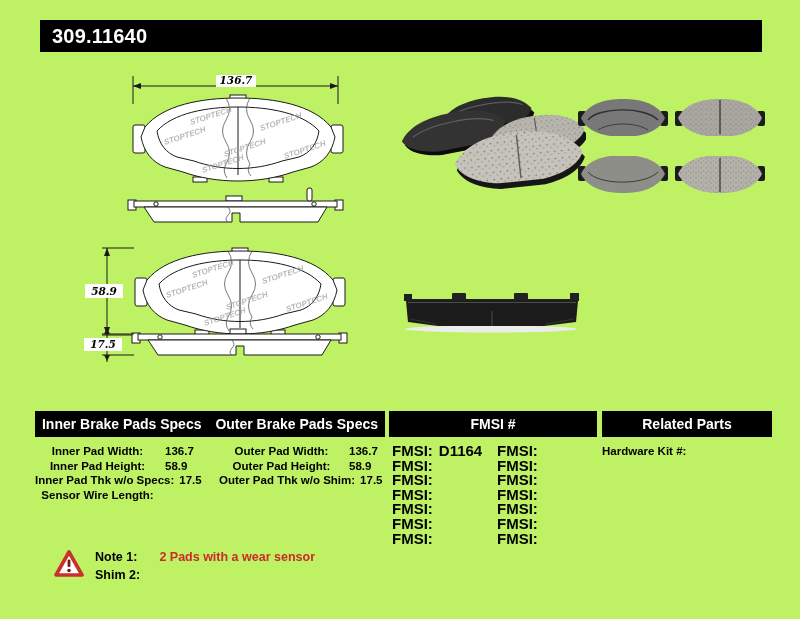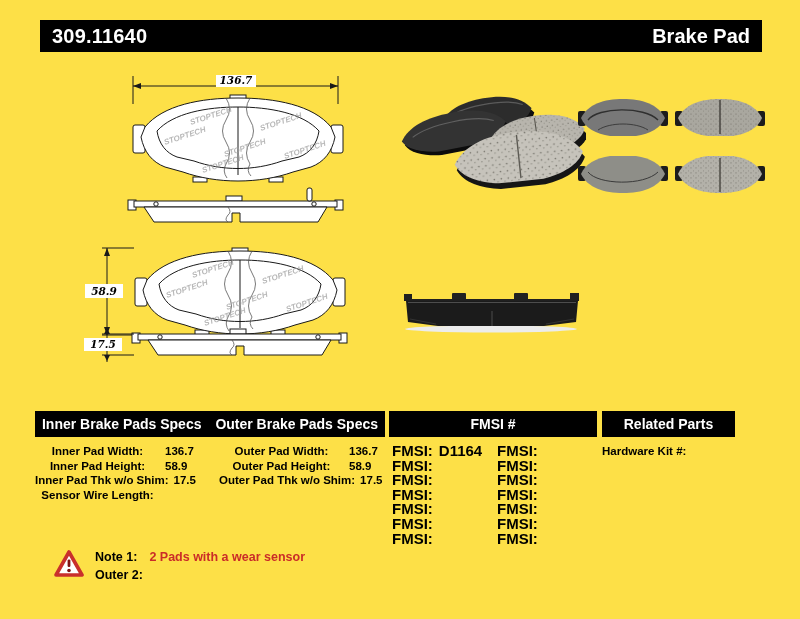--- a/index.html
+++ b/index.html
@@ -1,62 +1,61 @@
 <!DOCTYPE html>
 <html><head>
 <meta charset="utf-8">
 <style>
   html,body{margin:0;padding:0;background:#fff;}
-  .canvas{position:relative;width:800px;height:619px;background:#fde047;overflow:hidden;
+  .canvas{position:relative;width:800px;height:619px;background:#bef264;overflow:hidden;
           font-family:"Liberation Sans",sans-serif;color:#000;}
   
   .hdr{position:absolute;left:40px;top:20px;width:722px;height:32px;background:#000;color:#fff;
        display:flex;align-items:center;justify-content:space-between;padding:0 12px;box-sizing:border-box;}
   .hdr .pn{font-size:20px;font-weight:bold;letter-spacing:.2px;}
   .hdr .pt{font-size:20px;font-weight:bold;}
   
   .tbar{position:absolute;top:411px;height:26px;background:#000;color:#fff;display:flex;
         align-items:center;box-sizing:border-box;}
   .tbar span{font-size:14px;font-weight:bold;white-space:nowrap;}
   .bar-specs{left:35px;width:350px;justify-content:space-around;}
   .bar-fmsi{left:389px;width:208px;justify-content:center;}
-  .bar-rel{left:602px;width:133px;justify-content:center;}
+  .bar-rel{left:602px;width:170px;justify-content:center;}
   
   .specblock{position:absolute;top:444px;width:172px;font-size:11.5px;font-weight:bold;line-height:14.6px;}
   .specblock .row{display:flex;}
   .specblock .lab{flex:1;text-align:center;white-space:nowrap;}
   .specblock .val{width:42px;margin-left:5px;text-align:left;white-space:nowrap;}
   .inner-specs{left:35px;}
   .outer-specs{left:207px;margin-left:12px;}
   .fmsicol{position:absolute;top:444px;font-size:15px;font-weight:bold;line-height:14.6px;}
   .fmsicol .row{white-space:nowrap;}
   .fmsicol .val{margin-left:6px;}
   .fmsi-a{left:392px;}
   .fmsi-b{left:497px;}
   .relcol{position:absolute;left:602px;top:444px;font-size:11.5px;font-weight:bold;line-height:14.6px;text-align:center;}
   
   .warn{position:absolute;left:54px;top:549px;width:30px;height:30px;}
   .notes{position:absolute;left:95px;top:548px;font-size:12.5px;font-weight:bold;line-height:18px;}
-  .notes .ntext{margin-left:12px;color:#ca2c28;}
+  .notes .ntext{margin-left:22px;color:#ca2c28;}
   .notes .row{white-space:nowrap;}
   
   .drawing{position:absolute;left:78px;top:70px;}
   .photo1{position:absolute;left:396px;top:90px;}
   .photo2{position:absolute;left:578px;top:90px;}
   .photo3{position:absolute;left:396px;top:285px;}
   svg{display:block;}
 </style>
 </head>
 <body>
 
 <div class="canvas">
 
   <div class="hdr">
     <span class="pn">309.11640</span>
-    <span class="pt">Brake Pad</span>
   </div>
 
   <div class="drawing">
     <svg width="292" height="312" viewBox="0 0 292 312">
       <defs>
 
         <g id="fv" stroke="#1a1a1a" stroke-width="1" fill="#ffffff">
           <rect x="0" y="30" width="12" height="28" rx="2"></rect>
           <rect x="198" y="30" width="12" height="28" rx="2"></rect>
           <rect x="97" y="0" width="16" height="4"></rect>
@@ -240,21 +239,21 @@
   <div class="specblock inner-specs">
     <div class="row">
         <span class="lab">Inner Pad Width:</span>
         <span class="val">136.7</span>
       </div>
     <div class="row">
         <span class="lab">Inner Pad Height:</span>
         <span class="val">58.9</span>
       </div>
     <div class="row">
-        <span class="lab">Inner Pad Thk w/o Shim:</span>
+        <span class="lab">Inner Pad Thk w/o Specs:</span>
         <span class="val">17.5</span>
       </div>
     <div class="row">
         <span class="lab">Sensor Wire Length:</span>
         <span class="val"></span>
       </div>
   </div>
 
   <div class="specblock outer-specs">
     <div class="row">
@@ -297,16 +296,16 @@
 
   <div class="warn">
     <svg width="30" height="30" viewBox="0 0 30 30">
       <path d="M15 3 L28 26 L2 26 Z" fill="#ffffff" stroke="#c9302c" stroke-width="3.6" stroke-linejoin="round"></path>
       <rect x="13.6" y="10.5" width="2.8" height="7.5" rx="1.2" fill="#801313"></rect>
       <circle cx="15" cy="21.5" r="1.8" fill="#801313"></circle>
     </svg>
   </div>
   <div class="notes">
     <div class="row"><span>Note 1:</span><span class="ntext">2 Pads with a wear sensor</span></div>
-    <div class="row"><span>Outer 2:</span><span class="ntext"></span></div>
+    <div class="row"><span>Shim 2:</span><span class="ntext"></span></div>
   </div>
 
 </div>
 
 </body></html>

